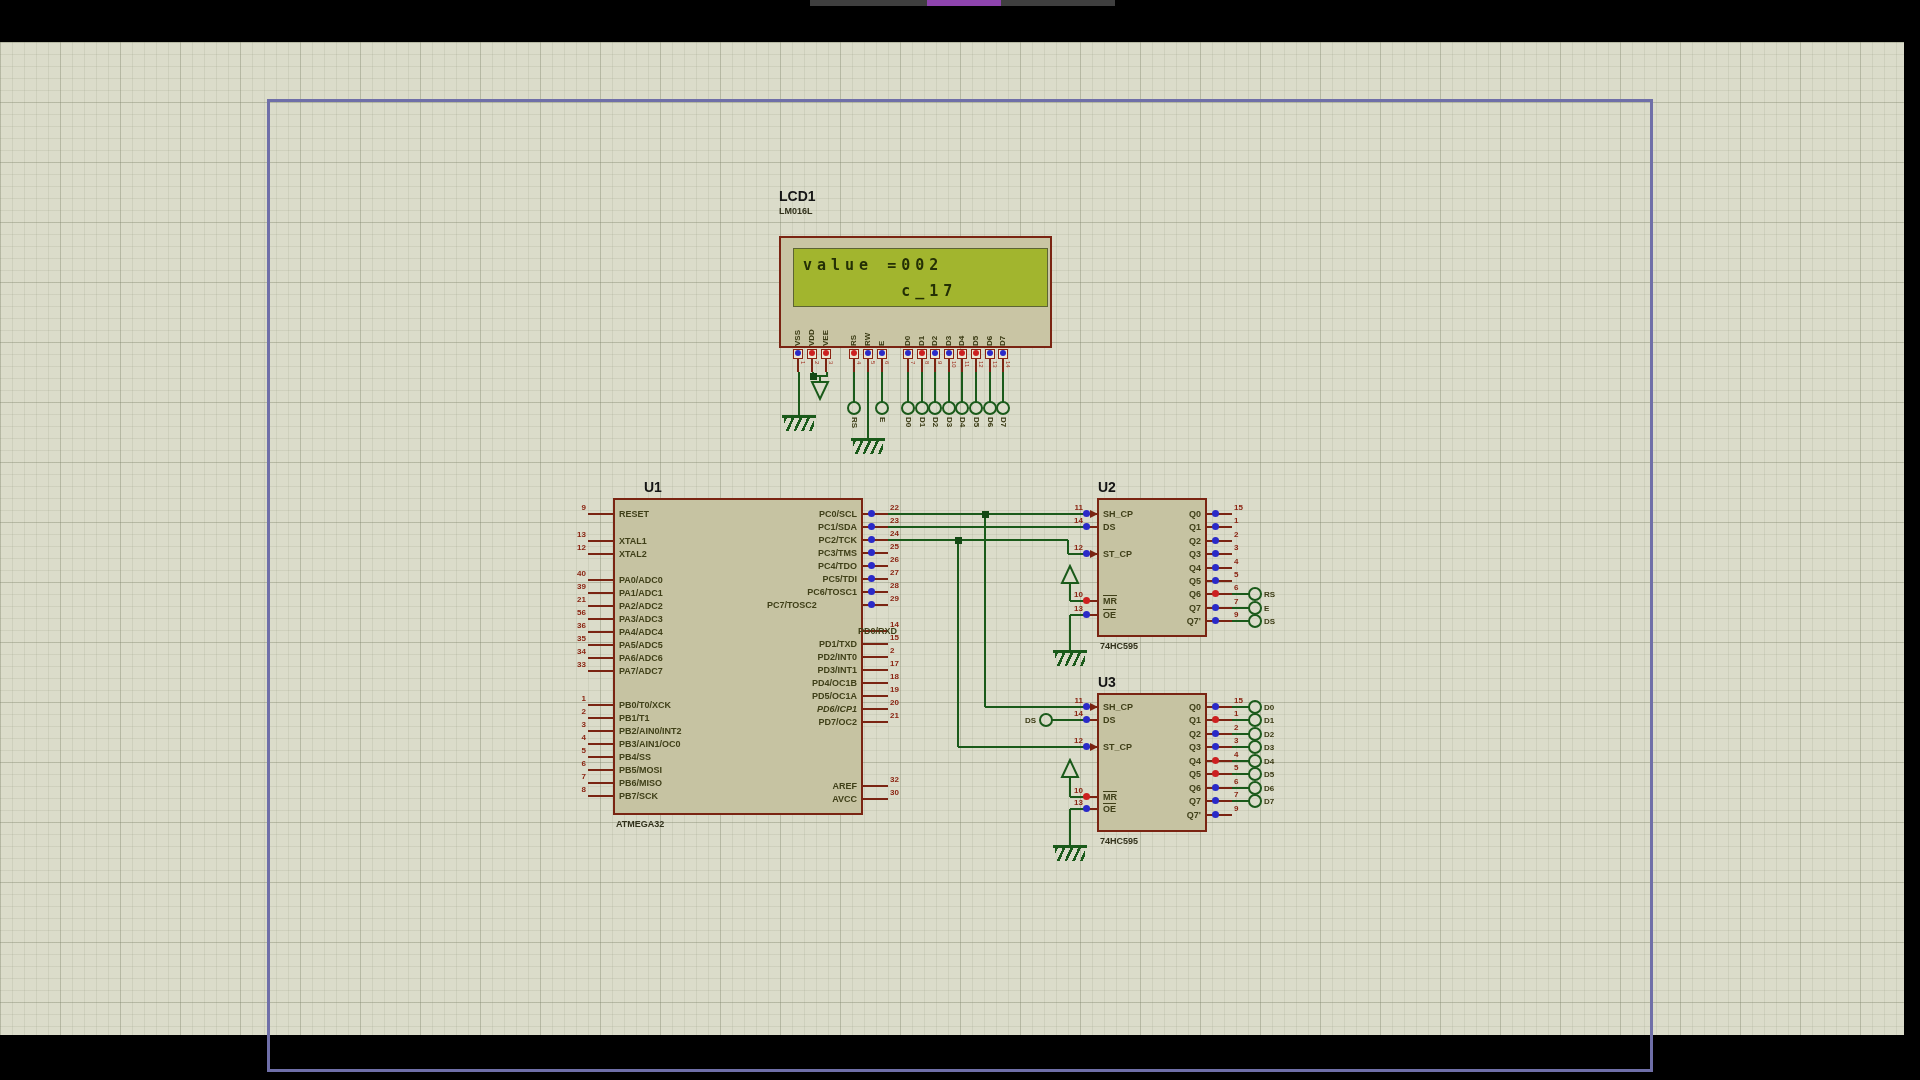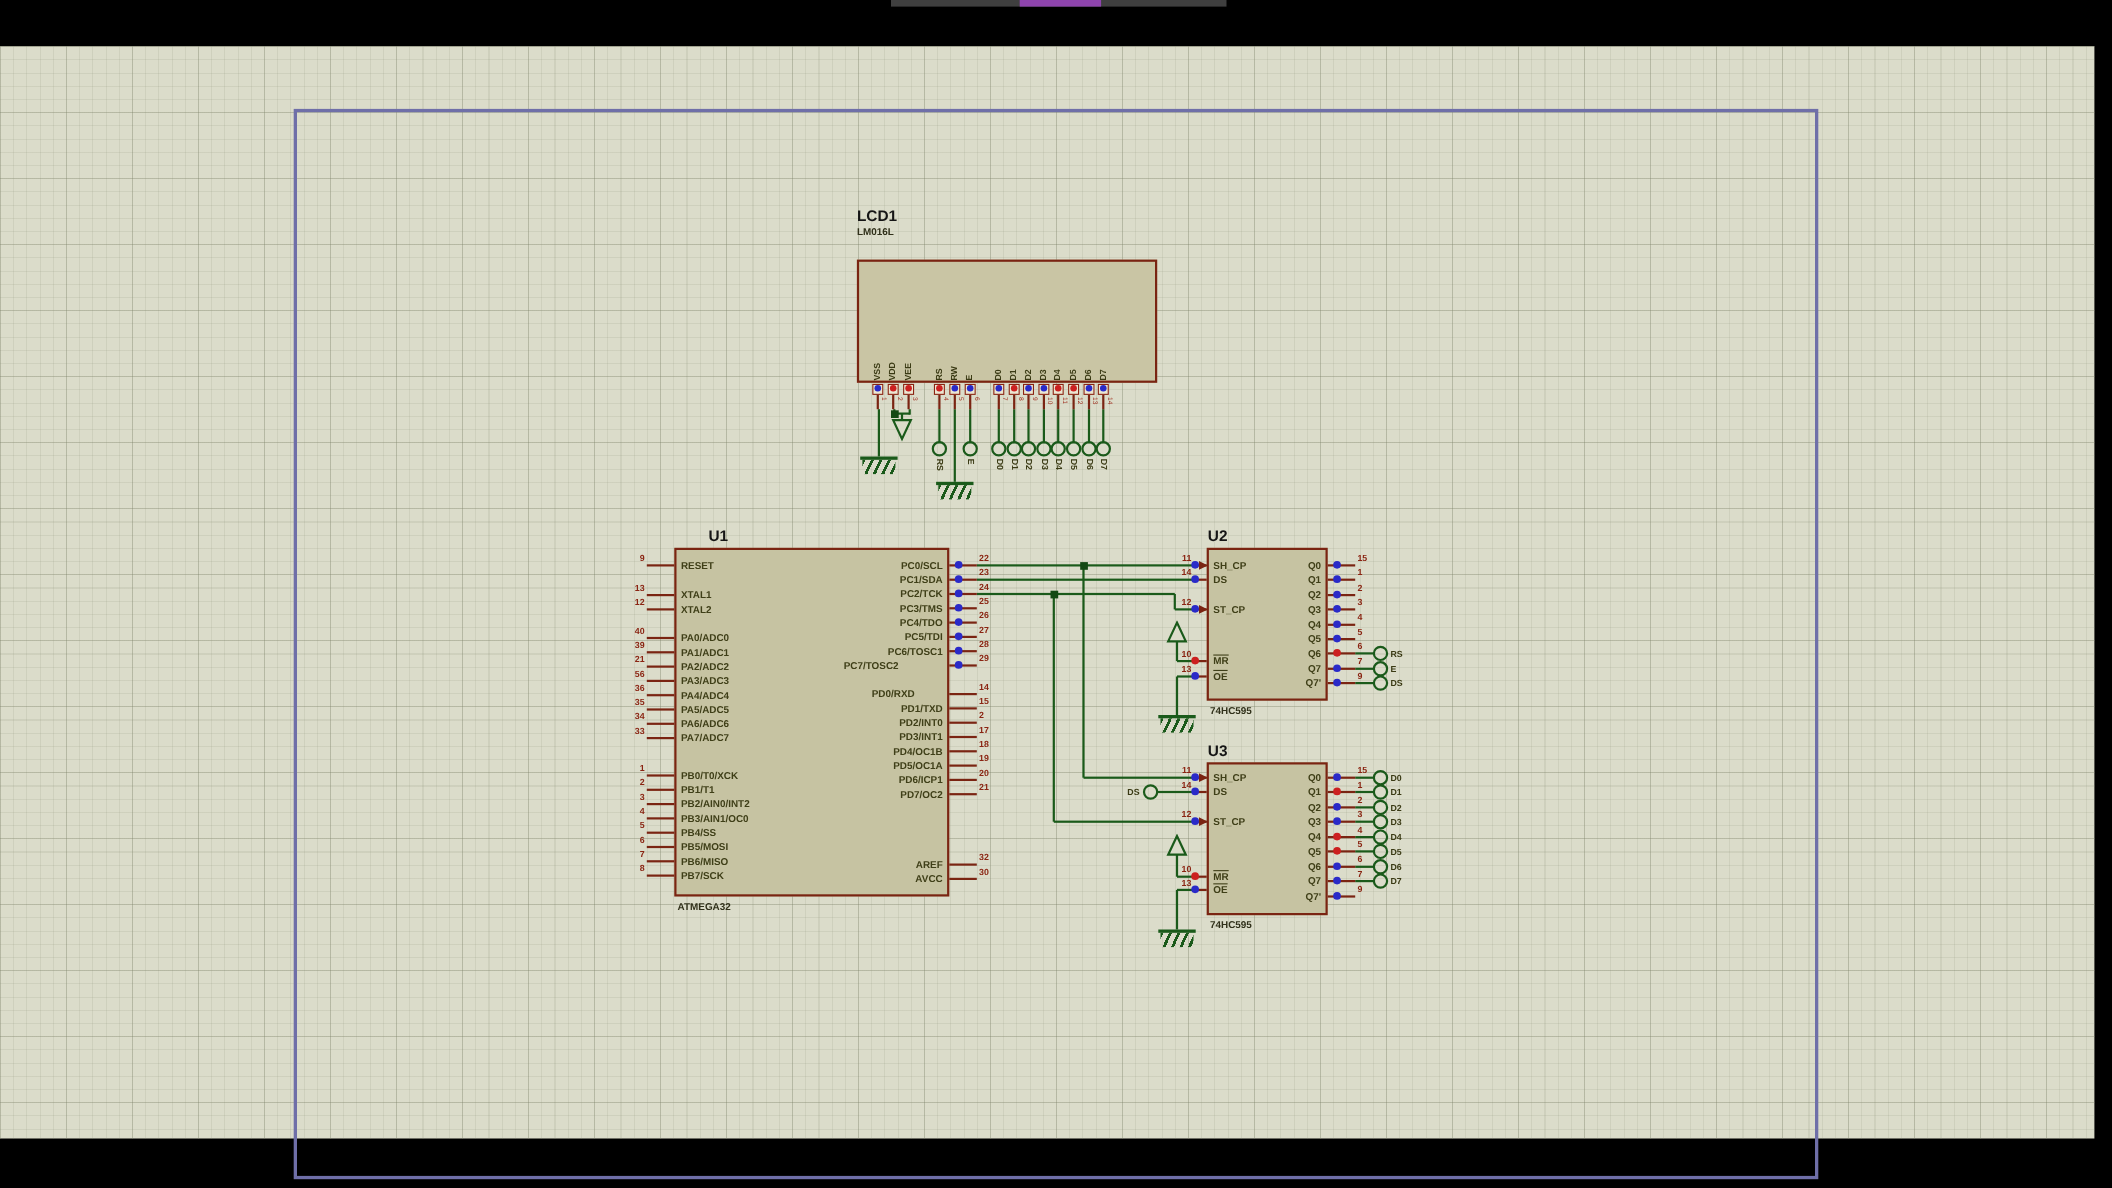--- a/index.html
+++ b/index.html
@@ -203,39 +203,39 @@
     <div class="dot" style="position: absolute; left: 868px; top: 575px; background: rgb(42, 42, 200);"></div>
     <div class="stub" style="position: absolute; left: 863px; top: 591px; width: 25px; height: 2px;"></div>
     <div class="pin-name" style="position: absolute; left: 767px; top: 587px; width: 90px; text-align: right;">PC6/TOSC1</div>
     <div class="pin-num" style="position: absolute; left: 890px; top: 581px;">28</div>
     <div class="dot" style="position: absolute; left: 868px; top: 588px; background: rgb(42, 42, 200);"></div>
     <div class="stub" style="position: absolute; left: 863px; top: 604px; width: 25px; height: 2px;"></div>
     <div class="pin-name" style="position: absolute; left: 767px; top: 600px; width: 90px; text-align: left;">PC7/TOSC2</div>
     <div class="pin-num" style="position: absolute; left: 890px; top: 594px;">29</div>
     <div class="dot" style="position: absolute; left: 868px; top: 601px; background: rgb(42, 42, 200);"></div>
     <div class="stub" style="position: absolute; left: 863px; top: 630px; width: 25px; height: 2px;"></div>
-    <div class="pin-name" style="position: absolute; left: 767px; top: 626px; width: 90px; text-align: center;">PD0/RXD</div>
+    <div class="pin-name" style="position: absolute; left: 807px; top: 626px; width: 90px; text-align: right;">PD0/RXD</div>
     <div class="pin-num" style="position: absolute; left: 890px; top: 620px;">14</div>
     <div class="stub" style="position: absolute; left: 863px; top: 643px; width: 25px; height: 2px;"></div>
     <div class="pin-name" style="position: absolute; left: 767px; top: 639px; width: 90px; text-align: right;">PD1/TXD</div>
     <div class="pin-num" style="position: absolute; left: 890px; top: 633px;">15</div>
     <div class="stub" style="position: absolute; left: 863px; top: 656px; width: 25px; height: 2px;"></div>
     <div class="pin-name" style="position: absolute; left: 767px; top: 652px; width: 90px; text-align: right;">PD2/INT0</div>
     <div class="pin-num" style="position: absolute; left: 890px; top: 646px;">2</div>
     <div class="stub" style="position: absolute; left: 863px; top: 669px; width: 25px; height: 2px;"></div>
     <div class="pin-name" style="position: absolute; left: 767px; top: 665px; width: 90px; text-align: right;">PD3/INT1</div>
     <div class="pin-num" style="position: absolute; left: 890px; top: 659px;">17</div>
     <div class="stub" style="position: absolute; left: 863px; top: 682px; width: 25px; height: 2px;"></div>
     <div class="pin-name" style="position: absolute; left: 767px; top: 678px; width: 90px; text-align: right;">PD4/OC1B</div>
     <div class="pin-num" style="position: absolute; left: 890px; top: 672px;">18</div>
     <div class="stub" style="position: absolute; left: 863px; top: 695px; width: 25px; height: 2px;"></div>
     <div class="pin-name" style="position: absolute; left: 767px; top: 691px; width: 90px; text-align: right;">PD5/OC1A</div>
     <div class="pin-num" style="position: absolute; left: 890px; top: 685px;">19</div>
     <div class="stub" style="position: absolute; left: 863px; top: 708px; width: 25px; height: 2px;"></div>
-    <div class="pin-name" style="position: absolute; left: 767px; top: 704px; width: 90px; text-align: right;">PD6/ICP1</div>
+    <div class="pin-name" style="position: absolute; left: 767px; top: 704px; width: 90px; text-align: right; font-style: italic;">PD6/ICP1</div>
     <div class="pin-num" style="position: absolute; left: 890px; top: 698px;">20</div>
     <div class="stub" style="position: absolute; left: 863px; top: 721px; width: 25px; height: 2px;"></div>
     <div class="pin-name" style="position: absolute; left: 767px; top: 717px; width: 90px; text-align: right;">PD7/OC2</div>
     <div class="pin-num" style="position: absolute; left: 890px; top: 711px;">21</div>
     <div class="stub" style="position: absolute; left: 863px; top: 785px; width: 25px; height: 2px;"></div>
     <div class="pin-name" style="position: absolute; left: 767px; top: 781px; width: 90px; text-align: right;">AREF</div>
     <div class="pin-num" style="position: absolute; left: 890px; top: 775px;">32</div>
     <div class="stub" style="position: absolute; left: 863px; top: 798px; width: 25px; height: 2px;"></div>
     <div class="pin-name" style="position: absolute; left: 767px; top: 794px; width: 90px; text-align: right;">AVCC</div>
     <div class="pin-num" style="position: absolute; left: 890px; top: 788px;">30</div>
@@ -357,20 +357,22 @@
     <div class="pin-name" style="position: absolute; left: 1111px; top: 796px; width: 90px; text-align: right;">Q7</div>
     <div class="pin-num" style="position: absolute; left: 1234px; top: 790px;">7</div>
     <div class="dot" style="position: absolute; left: 1212px; top: 797px; background: rgb(42, 42, 200);"></div>
     <div class="stub" style="position: absolute; left: 1207px; top: 814px; width: 25px; height: 2px;"></div>
     <div class="pin-name" style="position: absolute; left: 1111px; top: 810px; width: 90px; text-align: right;">Q7'</div>
     <div class="pin-num" style="position: absolute; left: 1234px; top: 804px;">9</div>
     <div class="dot" style="position: absolute; left: 1212px; top: 811px; background: rgb(42, 42, 200);"></div>
     <div class="lcd-box" style="position: absolute; left: 779px; top: 236px; width: 273px; height: 112px;"></div>
     <div class="refdes" style="position: absolute; left: 779px; top: 188px;">LCD1</div>
     <div class="part" style="position: absolute; left: 779px; top: 206px;">LM016L</div>
+    <div class="lcd-screen" style="position: absolute; left: 793px; top: 248px; width: 255px; height: 59px;">value =002
+       c_17</div>
     <div class="lcd-pinlabel" style="position: absolute; left: 793px; top: 309px;">VSS</div>
     <div class="lcd-square" style="position: absolute; left: 793px; top: 349px;"></div>
     <div class="dot" style="position: absolute; left: 795px; top: 350px; width: 6px; height: 6px; background: rgb(42, 42, 200);"></div>
     <div class="stub" style="position: absolute; left: 797px; top: 359px; width: 2px; height: 13px;"></div>
     <div class="lcd-pnum" style="position: absolute; left: 800px; top: 361px;">1</div>
     <div class="lcd-pinlabel" style="position: absolute; left: 807px; top: 309px;">VDD</div>
     <div class="lcd-square" style="position: absolute; left: 807px; top: 349px;"></div>
     <div class="dot" style="position: absolute; left: 809px; top: 350px; width: 6px; height: 6px; background: rgb(204, 32, 32);"></div>
     <div class="stub" style="position: absolute; left: 811px; top: 359px; width: 2px; height: 13px;"></div>
     <div class="lcd-pnum" style="position: absolute; left: 814px; top: 361px;">2</div>

